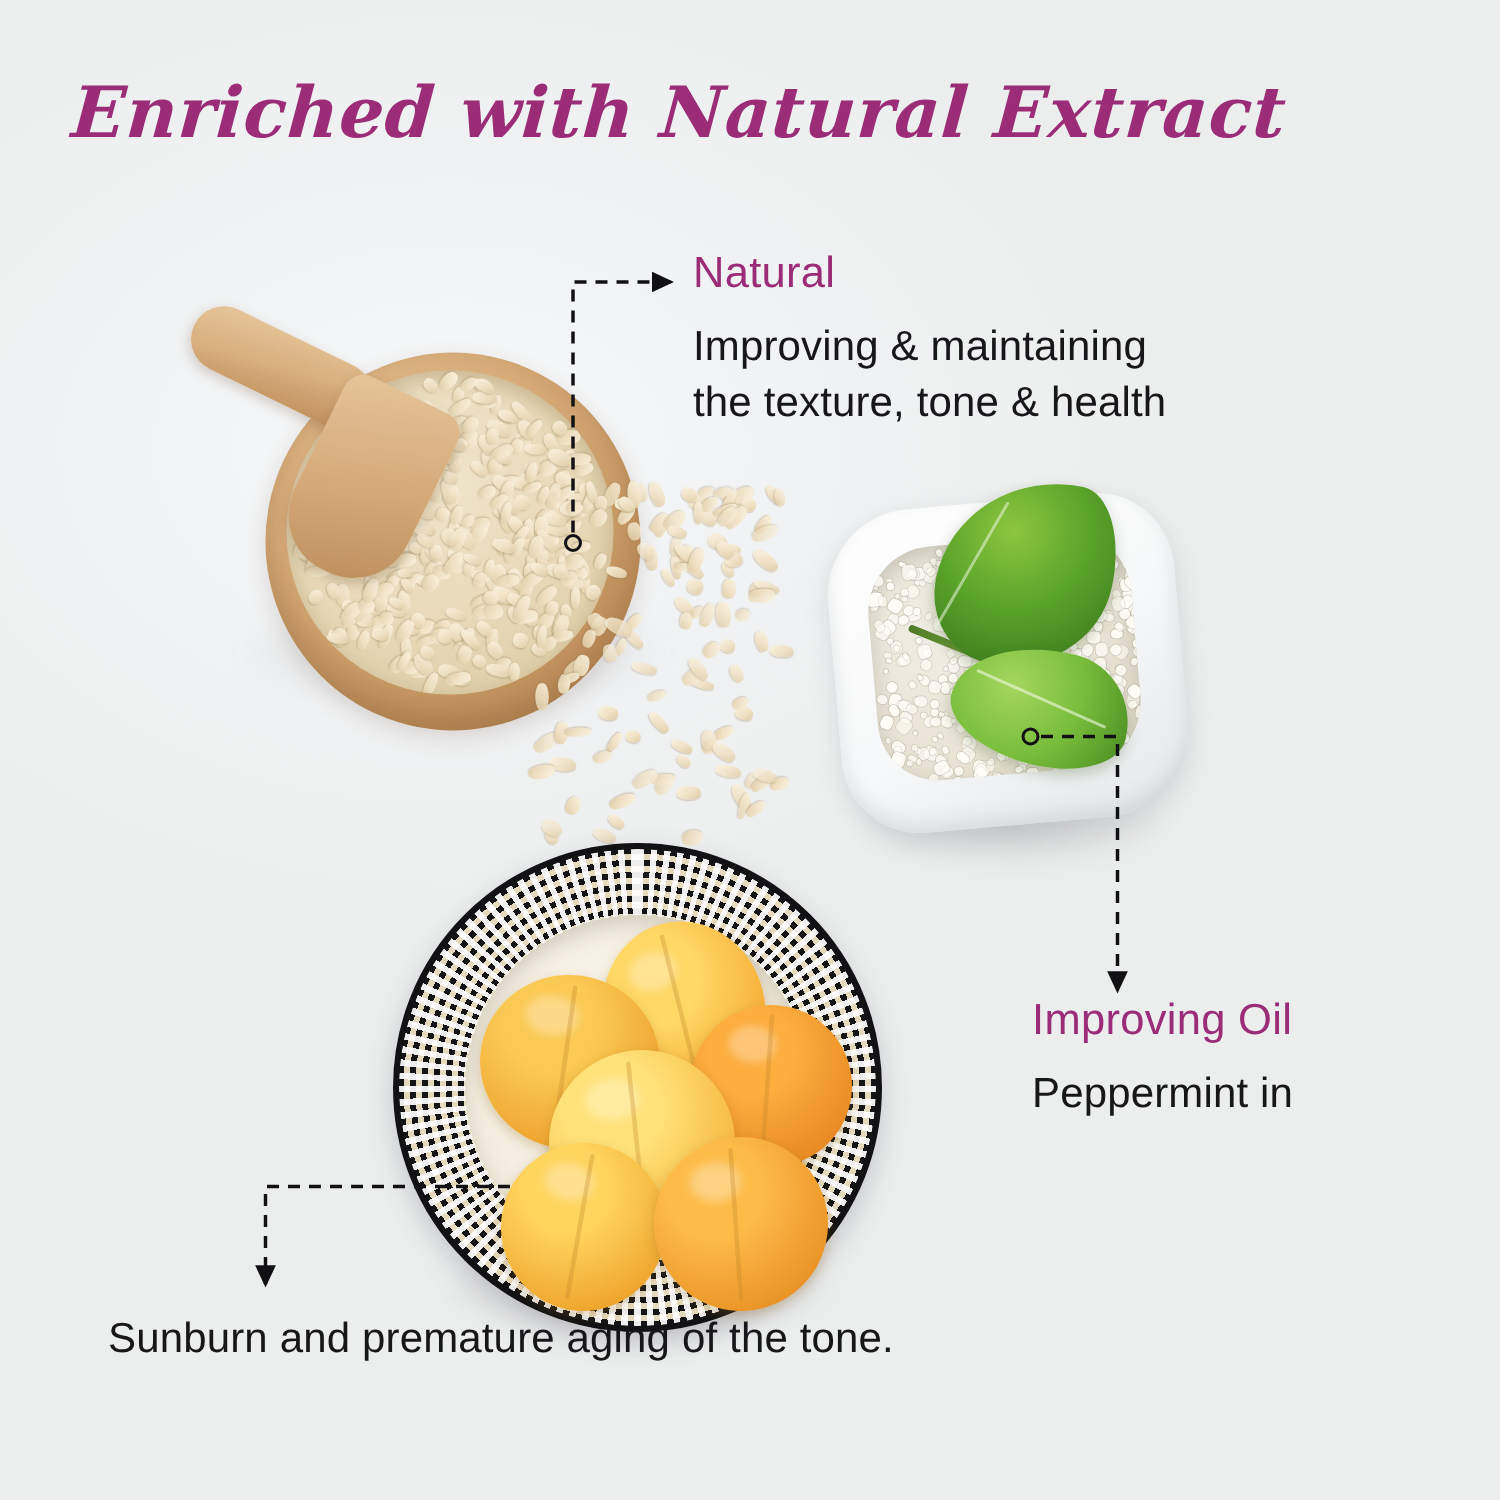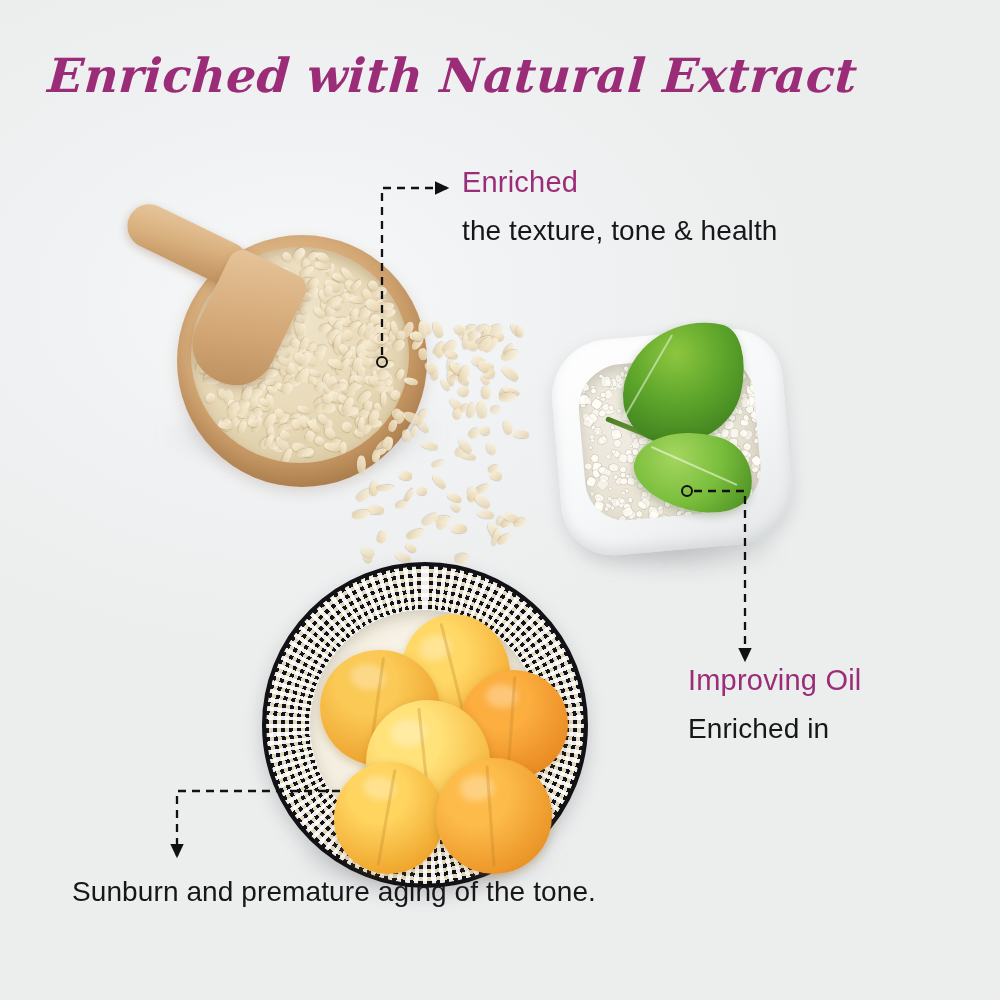--- a/index.html
+++ b/index.html
@@ -1240,30 +1240,31 @@
       <path d="M694,491 L745,491 L745,660" fill="none" stroke="#111114" stroke-width="2.3" stroke-dasharray="8 6" marker-end="url(#arw)"></path>
     </g>
 
     <g>
       <circle cx="375" cy="791" r="5" fill="none" stroke="#111114" stroke-width="2"></circle>
       <path d="M368,791 L177,791 L177,856" fill="none" stroke="#111114" stroke-width="2.3" stroke-dasharray="8 6" marker-end="url(#arw)"></path>
     </g>
   </svg>
 
   <div class="callout" id="callout-oatmeal">
-    <div class="c-title">Enriched</div>
+    <div class="c-title">Natural</div>
     <div class="c-body">
+      <span>Improving &amp; maintaining</span>
       <span>the texture, tone &amp; health</span>
     </div>
   </div>
 
   <div class="callout" id="callout-peppermint">
     <div class="c-title">Improving Oil</div>
     <div class="c-body">
-      <span>Enriched in</span>
+      <span>Peppermint in</span>
     </div>
   </div>
 
   <div class="callout" id="callout-apricot">
     <div class="c-body">
       <span>Sunburn and premature aging of the tone.</span>
     </div>
   </div>
 
 </div>

